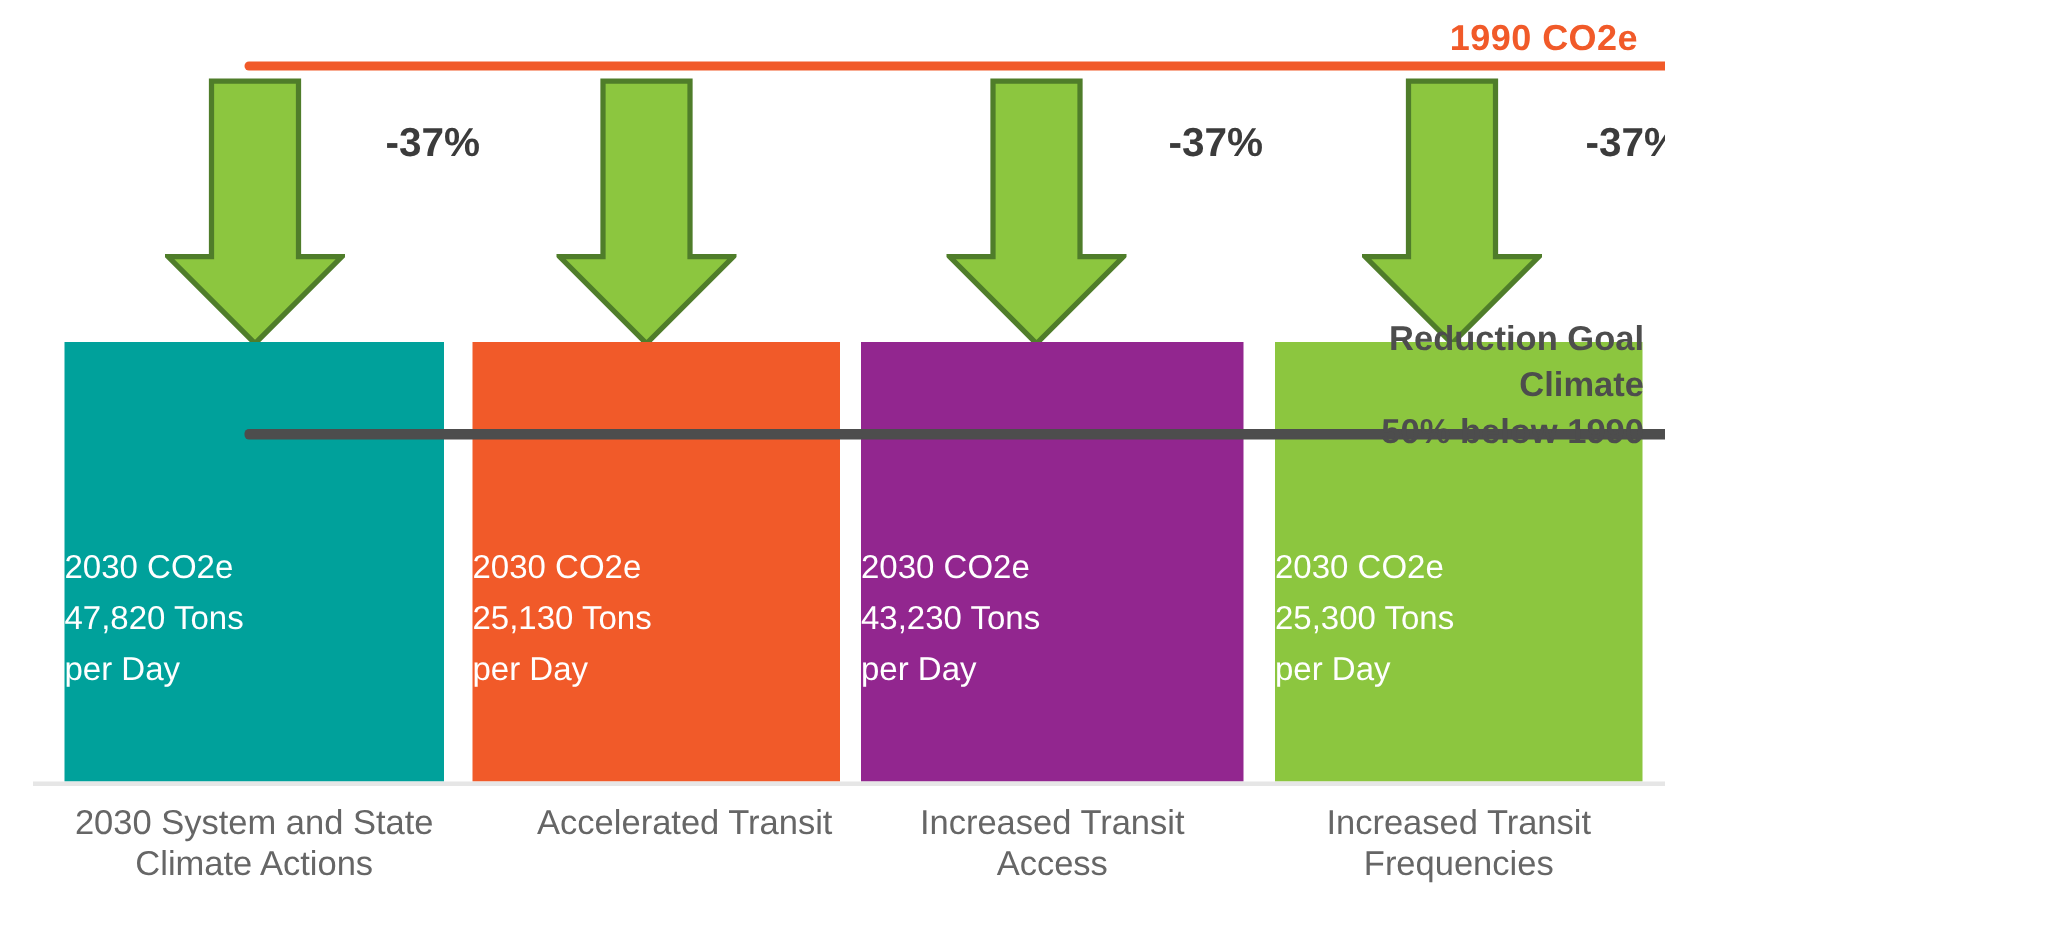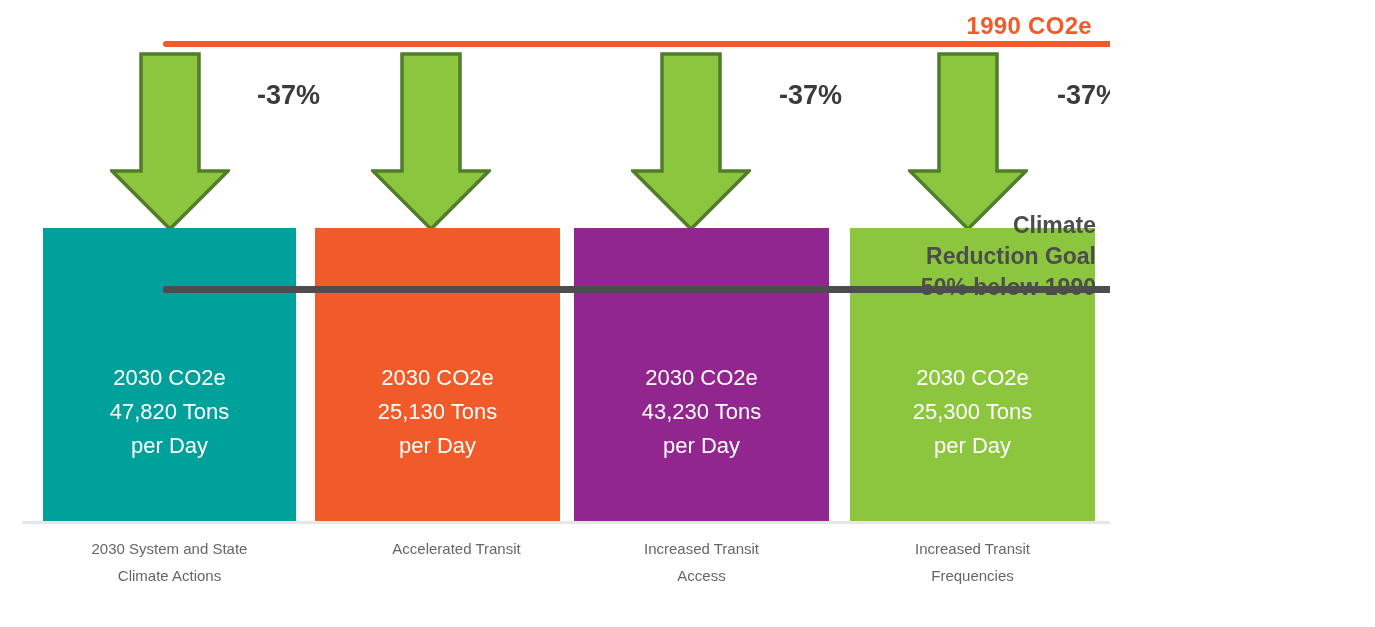--- a/index.html
+++ b/index.html
@@ -78,36 +78,36 @@
     position: absolute;
     top: 228px;
     height: 293px;
     box-sizing: border-box;
   }
   .bar-value {
     position: absolute;
     left: 0;
     right: 0;
     top: 133px;
-    text-align: center;
+    text-align: left;
     color: #ffffff;
     font-size: 22px;
     line-height: 34px;
     font-weight: normal;
     pointer-events: none;
   }
   .bar-value span { display: block; }
 
   
   .cat-label {
     position: absolute;
     top: 535px;
     text-align: center;
     color: #666666;
-    font-size: 15px;
+    font-size: 23px;
     line-height: 27px;
   }
   .cat-label span { display: block; }
 
   
   .pct-label {
     position: absolute;
     top: 80px;
     text-align: right;
     font-size: 27px;
@@ -185,22 +185,22 @@
   <div class="bar" style="left:850px; width:245px; background:#8CC63F;">
     <div class="bar-value">
       <span>2030 CO2e</span>
       <span>25,300 Tons</span>
       <span>per Day</span>
     </div>
   </div>
 
   <div class="goal-line"></div>
   <div class="goal-label">
+    <span class="goal-line-text">Reduction Goal</span>
     <span class="goal-line-text">Climate</span>
-    <span class="goal-line-text">Reduction Goal</span>
     <span class="goal-line-text">50% below 1990</span>
   </div>
 
   <div class="axis-baseline"></div>
 
   <div class="cat-label" style="left:23px; width:293px;">
     <span>2030 System and State</span>
     <span>Climate Actions</span>
   </div>
   <div class="cat-label" style="left:334px; width:245px;">

